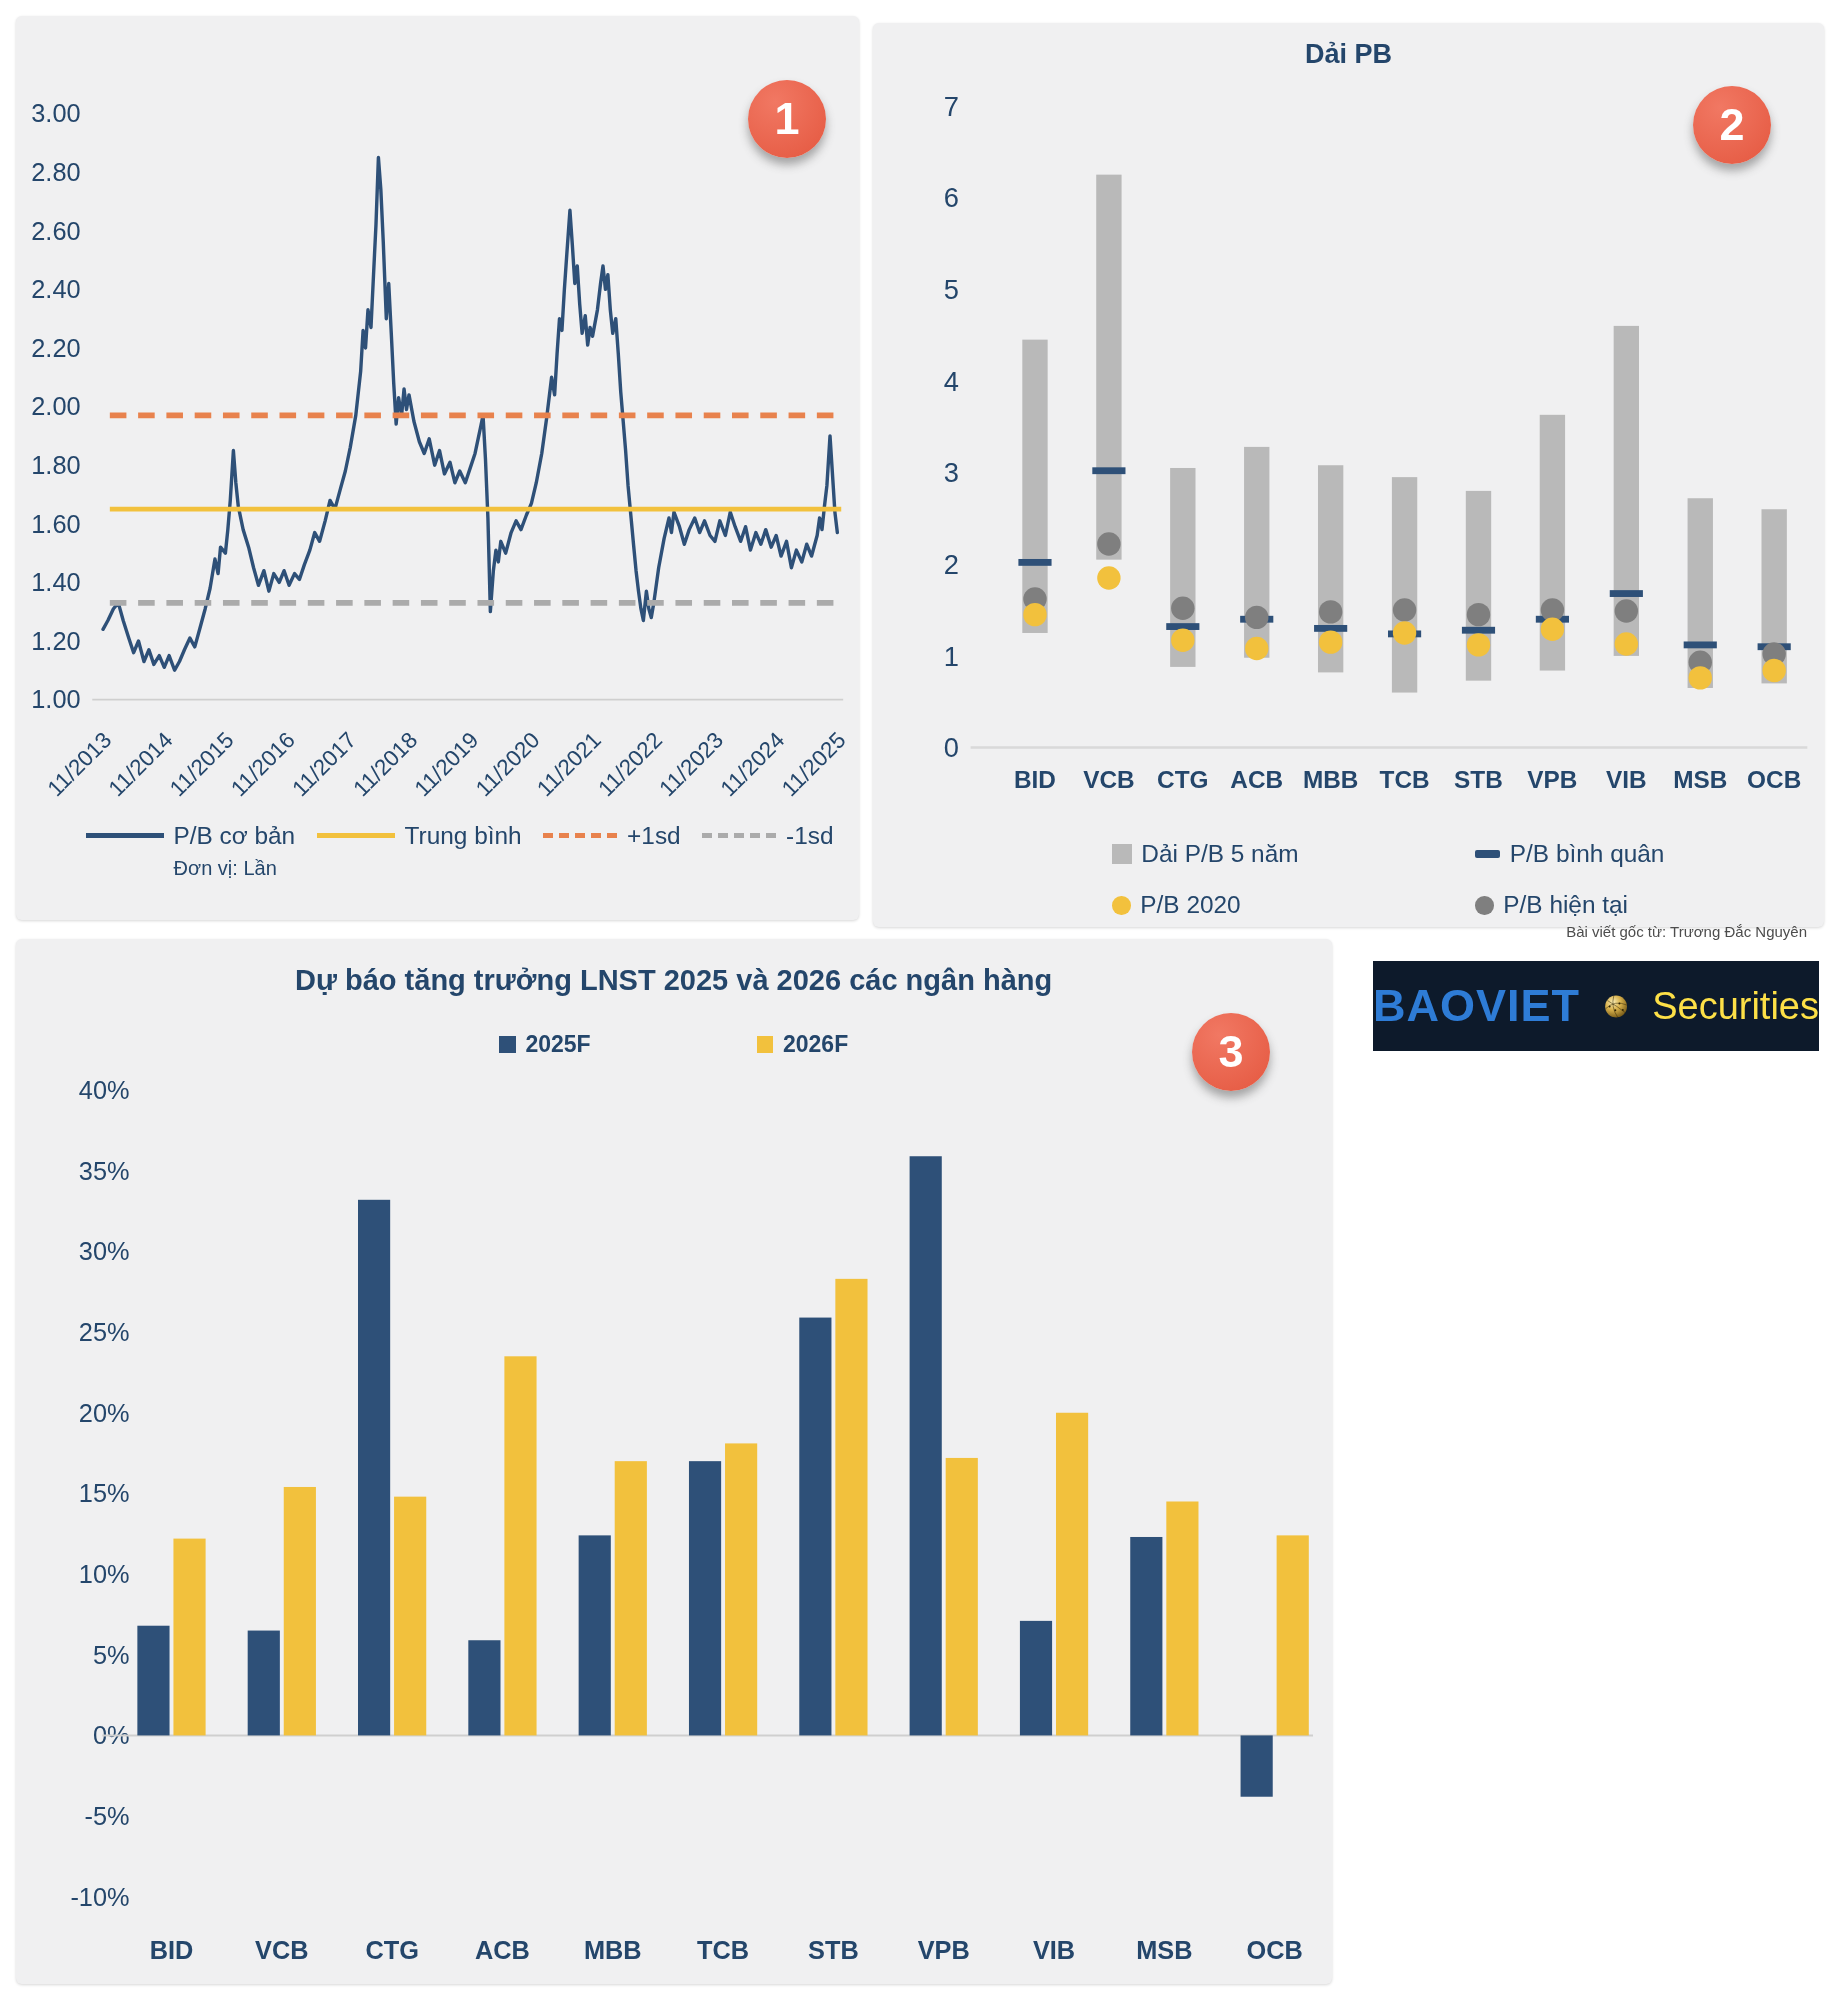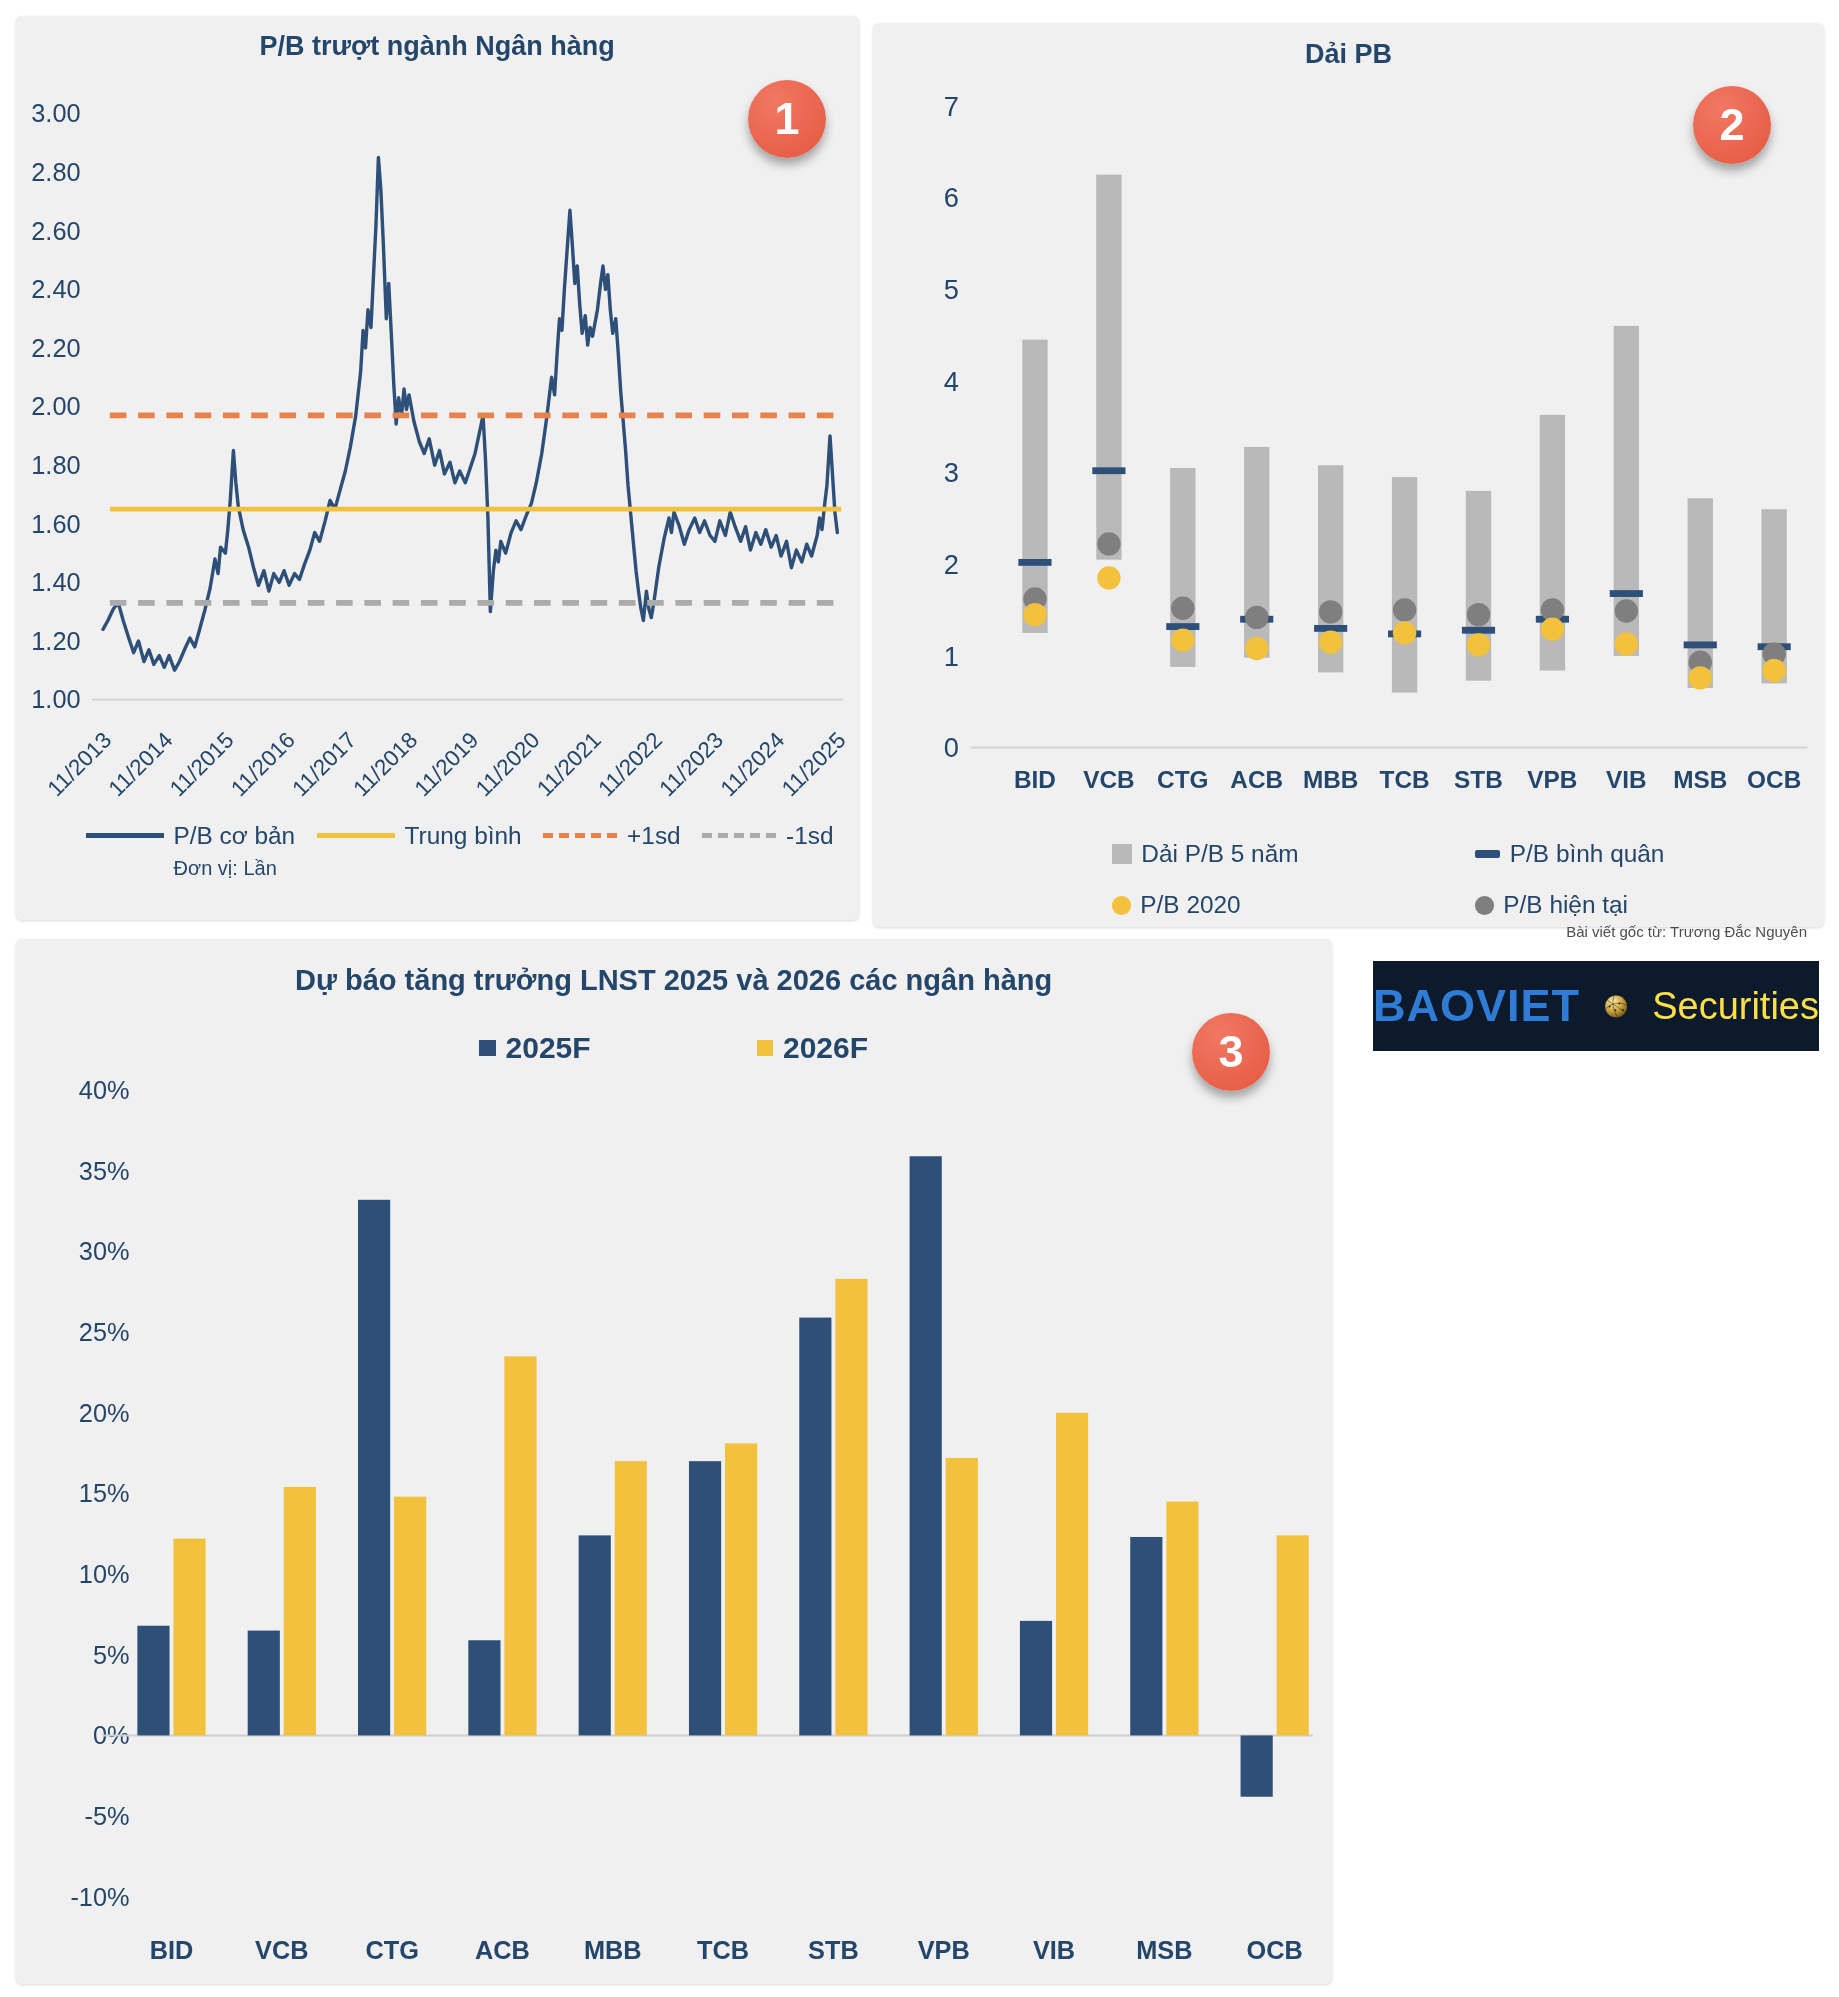--- a/index.html
+++ b/index.html
@@ -24,21 +24,21 @@
   .sw-line{width:78px;height:4.9px;background:var(--navy);}
   .sw-line.yellow{background:var(--yellow);}
   .sw-dash{width:74px;height:0;border-top:5.9px dashed var(--orange);}
   .sw-dash.gray{border-top-color:var(--gray-dash);}
   .legend2{position:absolute;left:239px;top:817px;display:grid;grid-template-columns:363px auto;row-gap:23.4px;}
   .sw-square{width:19.5px;height:19.5px;background:var(--range-gray);}
   .sw-meanbar{width:25px;height:7.8px;background:var(--navy);border-radius:2px;}
   .sw-dot{width:18.5px;height:18.5px;border-radius:50%;background:var(--yellow);}
   .sw-dot.gray{background:var(--dot-gray);}
   .legend3{position:absolute;left:0;right:0;top:92px;display:flex;justify-content:center;gap:166px;}
-  .legend3 .leg-item{font-size:30px;font-weight:600;}
+  .legend3 .leg-item{font-size:23px;font-weight:600;}
   .sw-sq-navy{width:16.6px;height:16.6px;background:var(--navy);}
   .sw-sq-yellow{width:16.6px;height:16.6px;background:var(--yellow);}
   
   .badge{position:absolute;width:78px;height:78px;border-radius:50%;
     background:radial-gradient(circle at 35% 28%,#F17863,#E4573F);
     box-shadow:0 6.8px 9.8px rgba(70,70,70,.45);
     color:#FFFFFF;font-size:45px;font-weight:bold;display:flex;align-items:center;justify-content:center;}
   #badge1{left:748px;top:80px;}
   #badge2{left:1693px;top:86px;}
   #badge3{left:1192px;top:1013px;}
@@ -46,21 +46,20 @@
   .credit{position:absolute;left:1151px;top:923px;width:656px;text-align:right;font-size:15px;color:#4D4D4D;}
   .logo{position:absolute;left:1373px;top:961px;width:446px;height:90px;background:#0D1A2B;
     display:flex;align-items:center;justify-content:center;gap:24px;}
   .logo-brand{color:#2E7CD6;font-size:45px;font-weight:bold;letter-spacing:1px;}
   .logo-suffix{color:#fde047;font-size:38px;}
 </style>
 </head>
 <body>
 
 <section class="panel" id="panel1">
-  <h2 class="chart-title">P/B trượt ngành Ngân hàng</h2>
   <svg class="plot" width="843" height="904" viewBox="0 0 864 927">
       <line x1="78" y1="701" x2="848" y2="701" stroke="#CFCFCF" stroke-width="2"></line>
       <text x="66" y="109" text-anchor="end" font-size="26">3.00</text>
       <text x="66" y="169.10000000000005" text-anchor="end" font-size="26">2.80</text>
       <text x="66" y="229.2" text-anchor="end" font-size="26">2.60</text>
       <text x="66" y="289.30000000000007" text-anchor="end" font-size="26">2.40</text>
       <text x="66" y="349.4" text-anchor="end" font-size="26">2.20</text>
       <text x="66" y="409.5" text-anchor="end" font-size="26">2.00</text>
       <text x="66" y="469.6000000000001" text-anchor="end" font-size="26">1.80</text>
       <text x="66" y="529.7" text-anchor="end" font-size="26">1.60</text>

